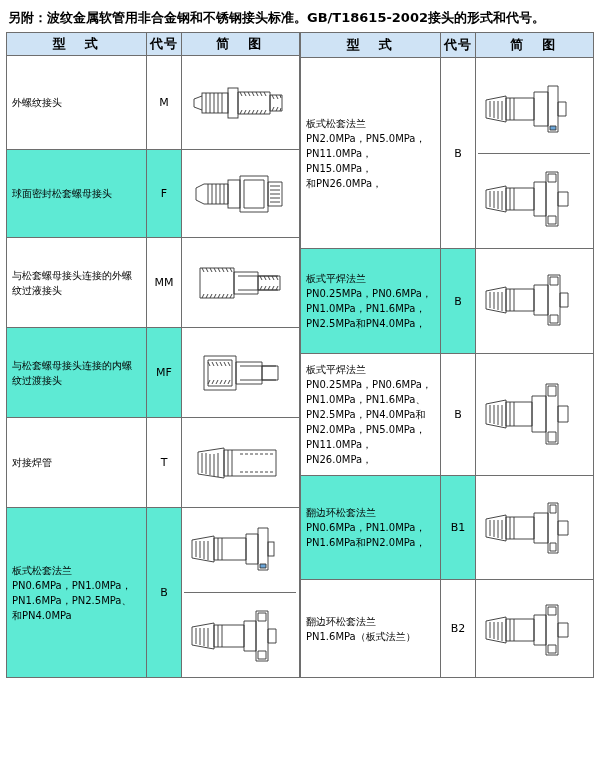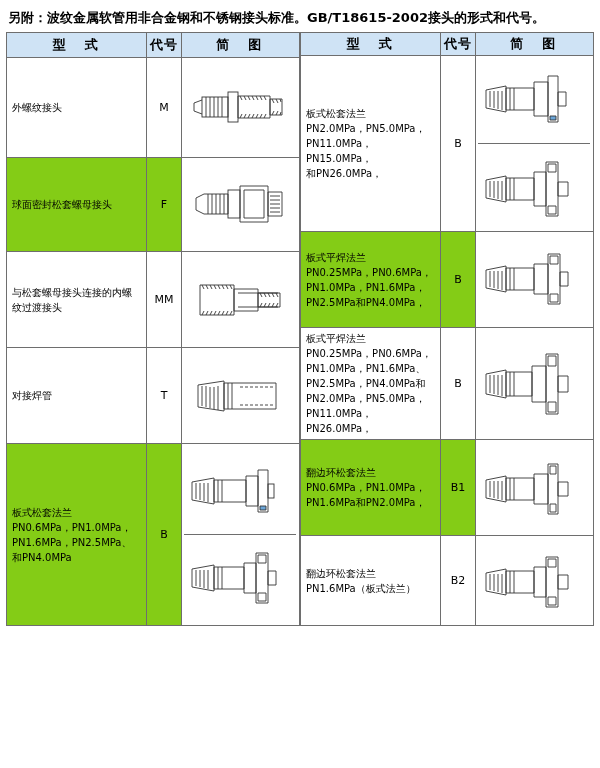--- a/index.html
+++ b/index.html
@@ -57,21 +57,21 @@
     font-size: 10px;
     line-height: 15px;
     padding: 3px 5px;
     text-align: left;
   }
   .code {
     text-align: center;
     font-size: 11px;
     font-weight: normal;
   }
-  .yellow { background: #84cc16; }
+  .yellow { background: #5eead4; }
   .white { background: #ffffff; }
   .fig {
     background: #ffffff;
     text-align: center;
   }
   .fig svg { display: block; margin: 0 auto; }
 </style>
 </head>
 <body>
 
@@ -132,39 +132,58 @@
                 <path d="M60 22 L80 22 L80 50 L60 50 Z"></path>
                 <path d="M86 28 L96 28 M86 32 L96 32 M86 36 L96 36 M86 40 L96 40 M86 44 L96 44"></path>
                 <path d="M24 26 L24 46 M28 26 L28 46 M32 26 L32 46 M36 26 L36 46 M40 26 L40 46"></path>
               </g>
             </svg>
           </td>
         </tr>
 
         <tr style="height:90px;">
           <td class="white">
-            <div class="cell-text">与松套螺母接头连接的内螺纹过渡接头</div>
+            <div class="cell-text">与松套螺母接头连接的外螺纹过液接头</div>
           </td>
           <td class="white code">MM</td>
           <td class="fig">
             <svg width="112" height="74" viewBox="0 0 112 74">
               <g fill="none" stroke="#333" stroke-width="0.9">
                 <path d="M16 22 L50 22 L50 52 L16 52 Z"></path>
                 <path d="M50 26 L74 26 L74 48 L50 48 Z"></path>
                 <path d="M74 30 L96 30 L96 44 L74 44 Z"></path>
                 <path d="M18 22 L20 26 M22 22 L24 26 M26 22 L28 26 M30 22 L32 26 M34 22 L36 26 M38 22 L40 26 M42 22 L44 26 M46 22 L48 26"></path>
                 <path d="M18 52 L20 48 M22 52 L24 48 M26 52 L28 48 M30 52 L32 48 M34 52 L36 48 M38 52 L40 48 M42 52 L44 48 M46 52 L48 48"></path>
                 <path d="M54 30 L94 30 M54 44 L94 44"></path>
                 <path d="M76 30 L78 34 M80 30 L82 34 M84 30 L86 34 M88 30 L90 34 M92 30 L94 34"></path>
                 <path d="M76 44 L78 40 M80 44 L82 40 M84 44 L86 40 M88 44 L90 40 M92 44 L94 40"></path>
               </g>
             </svg>
           </td>
         </tr>
 
+        <tr style="height:90px;">
+          <td class="yellow">
+            <div class="cell-text">与松套螺母接头连接的内螺纹过渡接头</div>
+          </td>
+          <td class="yellow code">MF</td>
+          <td class="fig">
+            <svg width="112" height="74" viewBox="0 0 112 74">
+              <g fill="none" stroke="#333" stroke-width="0.9">
+                <path d="M20 20 L52 20 L52 54 L20 54 Z"></path>
+                <path d="M52 26 L78 26 L78 48 L52 48 Z"></path>
+                <path d="M78 30 L94 30 L94 44 L78 44 Z"></path>
+                <path d="M24 24 L48 24 L48 50 L24 50 Z"></path>
+                <path d="M56 30 L92 30 M56 44 L92 44"></path>
+                <path d="M24 26 L26 30 M28 26 L30 30 M32 26 L34 30 M36 26 L38 30 M40 26 L42 30 M44 26 L46 30"></path>
+                <path d="M24 48 L26 44 M28 48 L30 44 M32 48 L34 44 M36 48 L38 44 M40 48 L42 44 M44 48 L46 44"></path>
+              </g>
+            </svg>
+          </td>
+        </tr>
 
         <tr style="height:90px;">
           <td class="white">
             <div class="cell-text">对接焊管</div>
           </td>
           <td class="white code">T</td>
           <td class="fig">
             <svg width="112" height="74" viewBox="0 0 112 74">
               <g fill="none" stroke="#333" stroke-width="0.9">
                 <path d="M14 26 L14 48 L40 52 L40 22 Z"></path>

